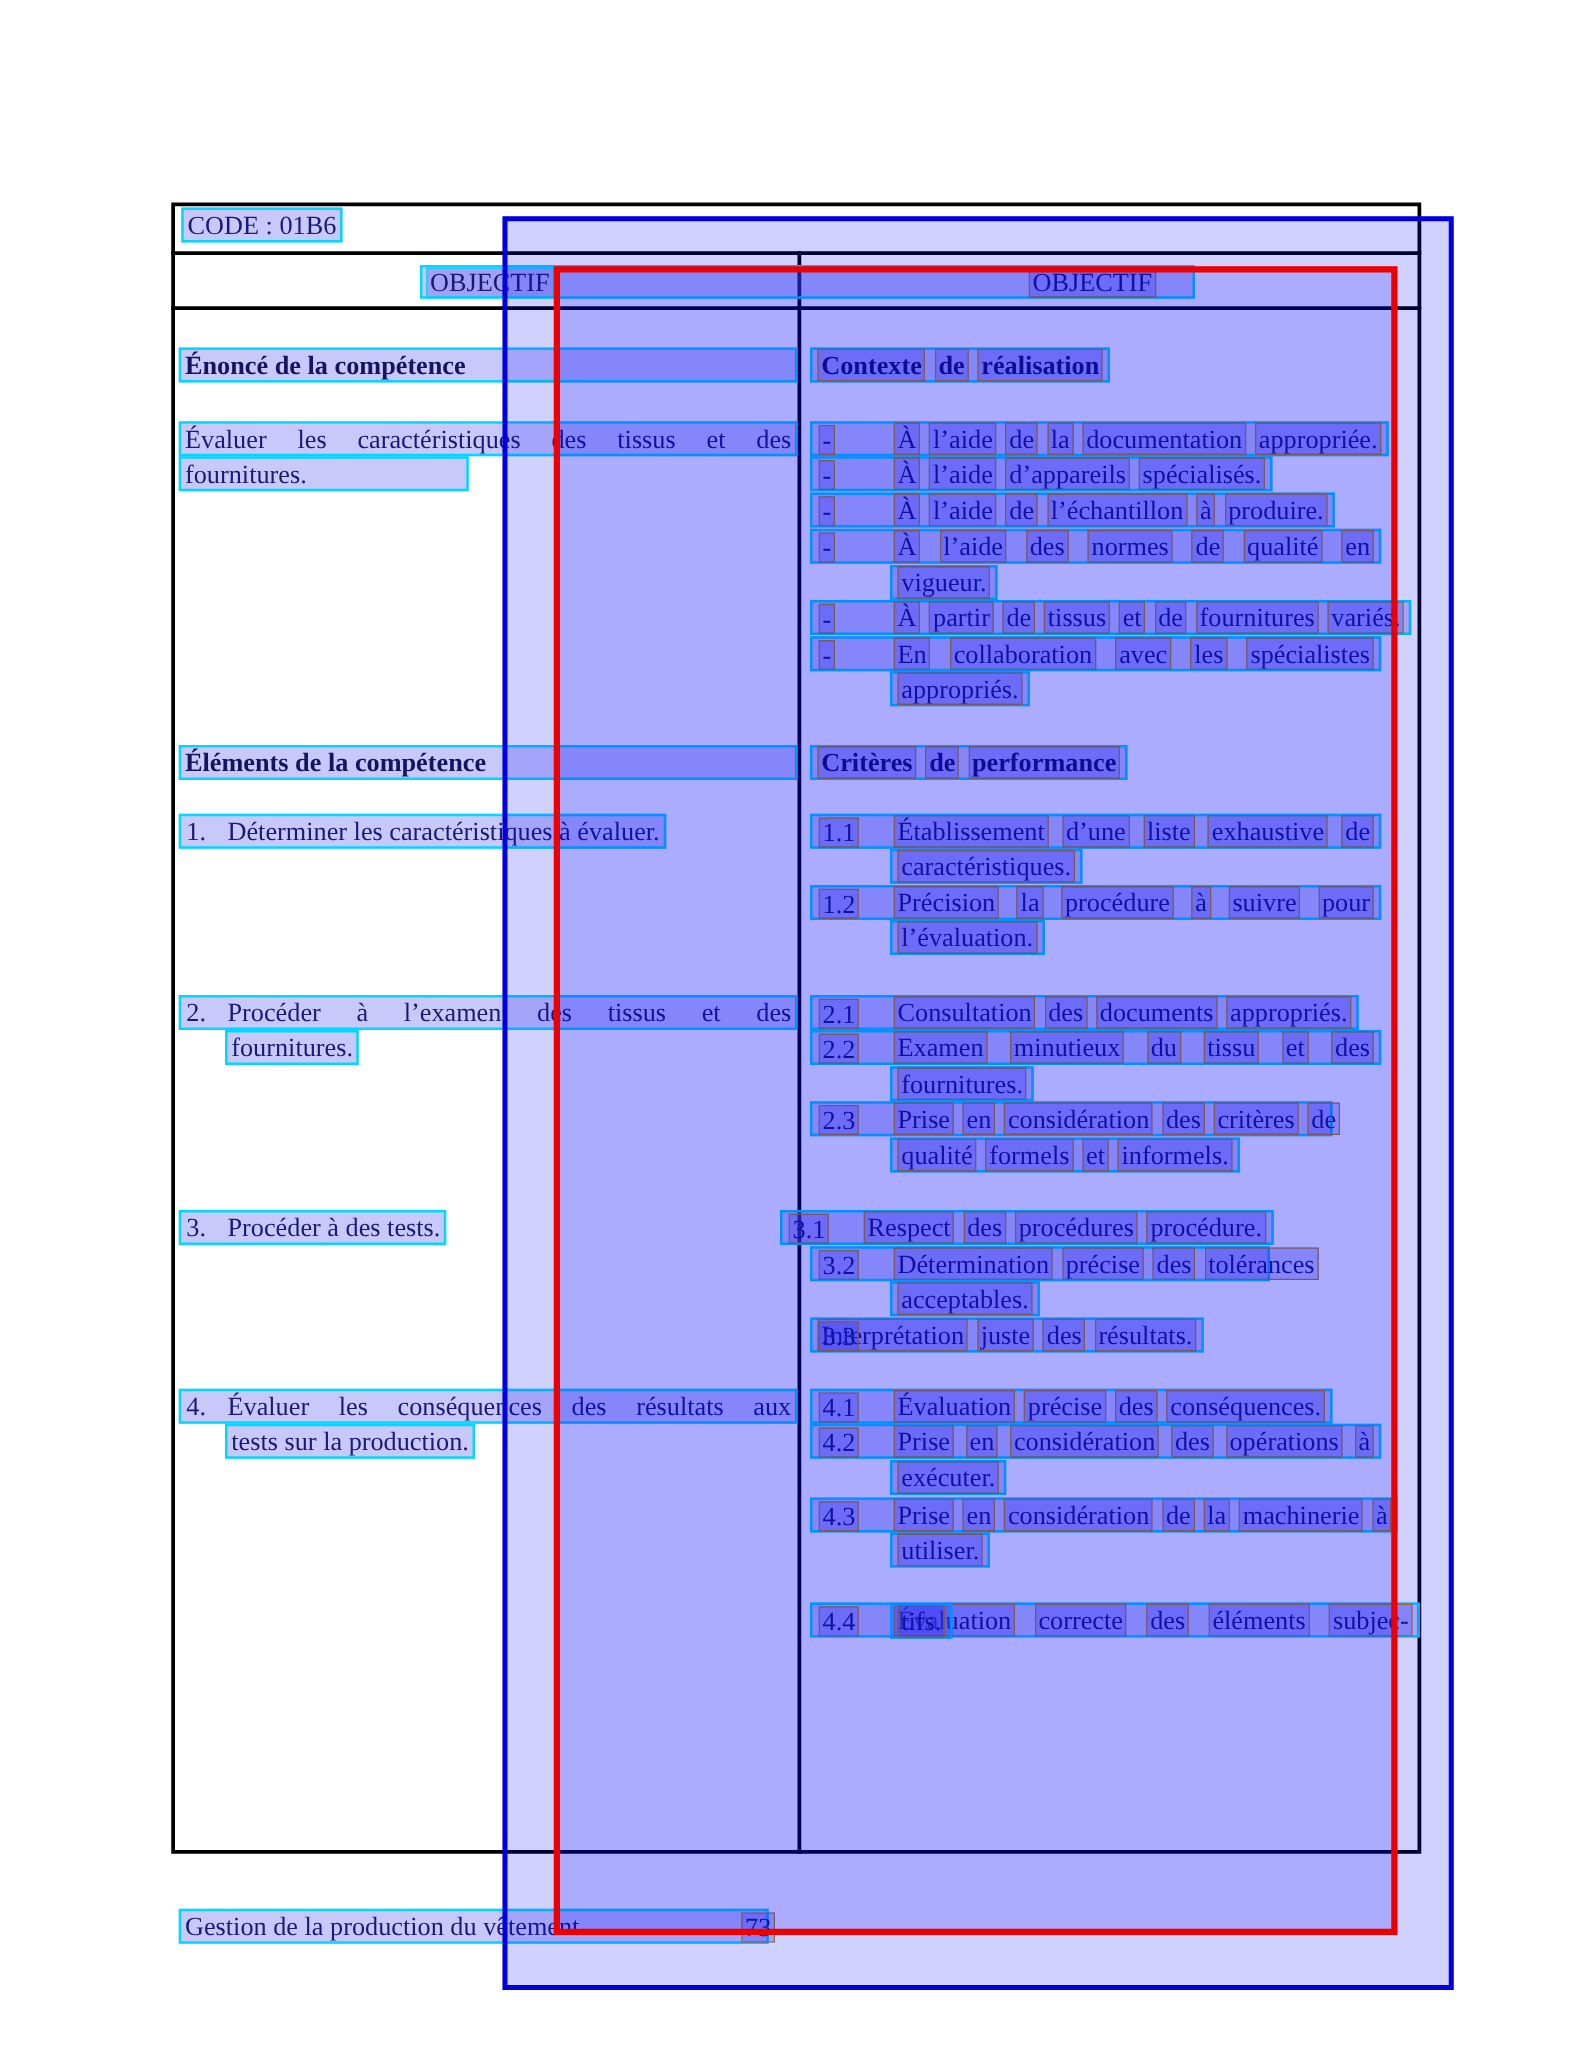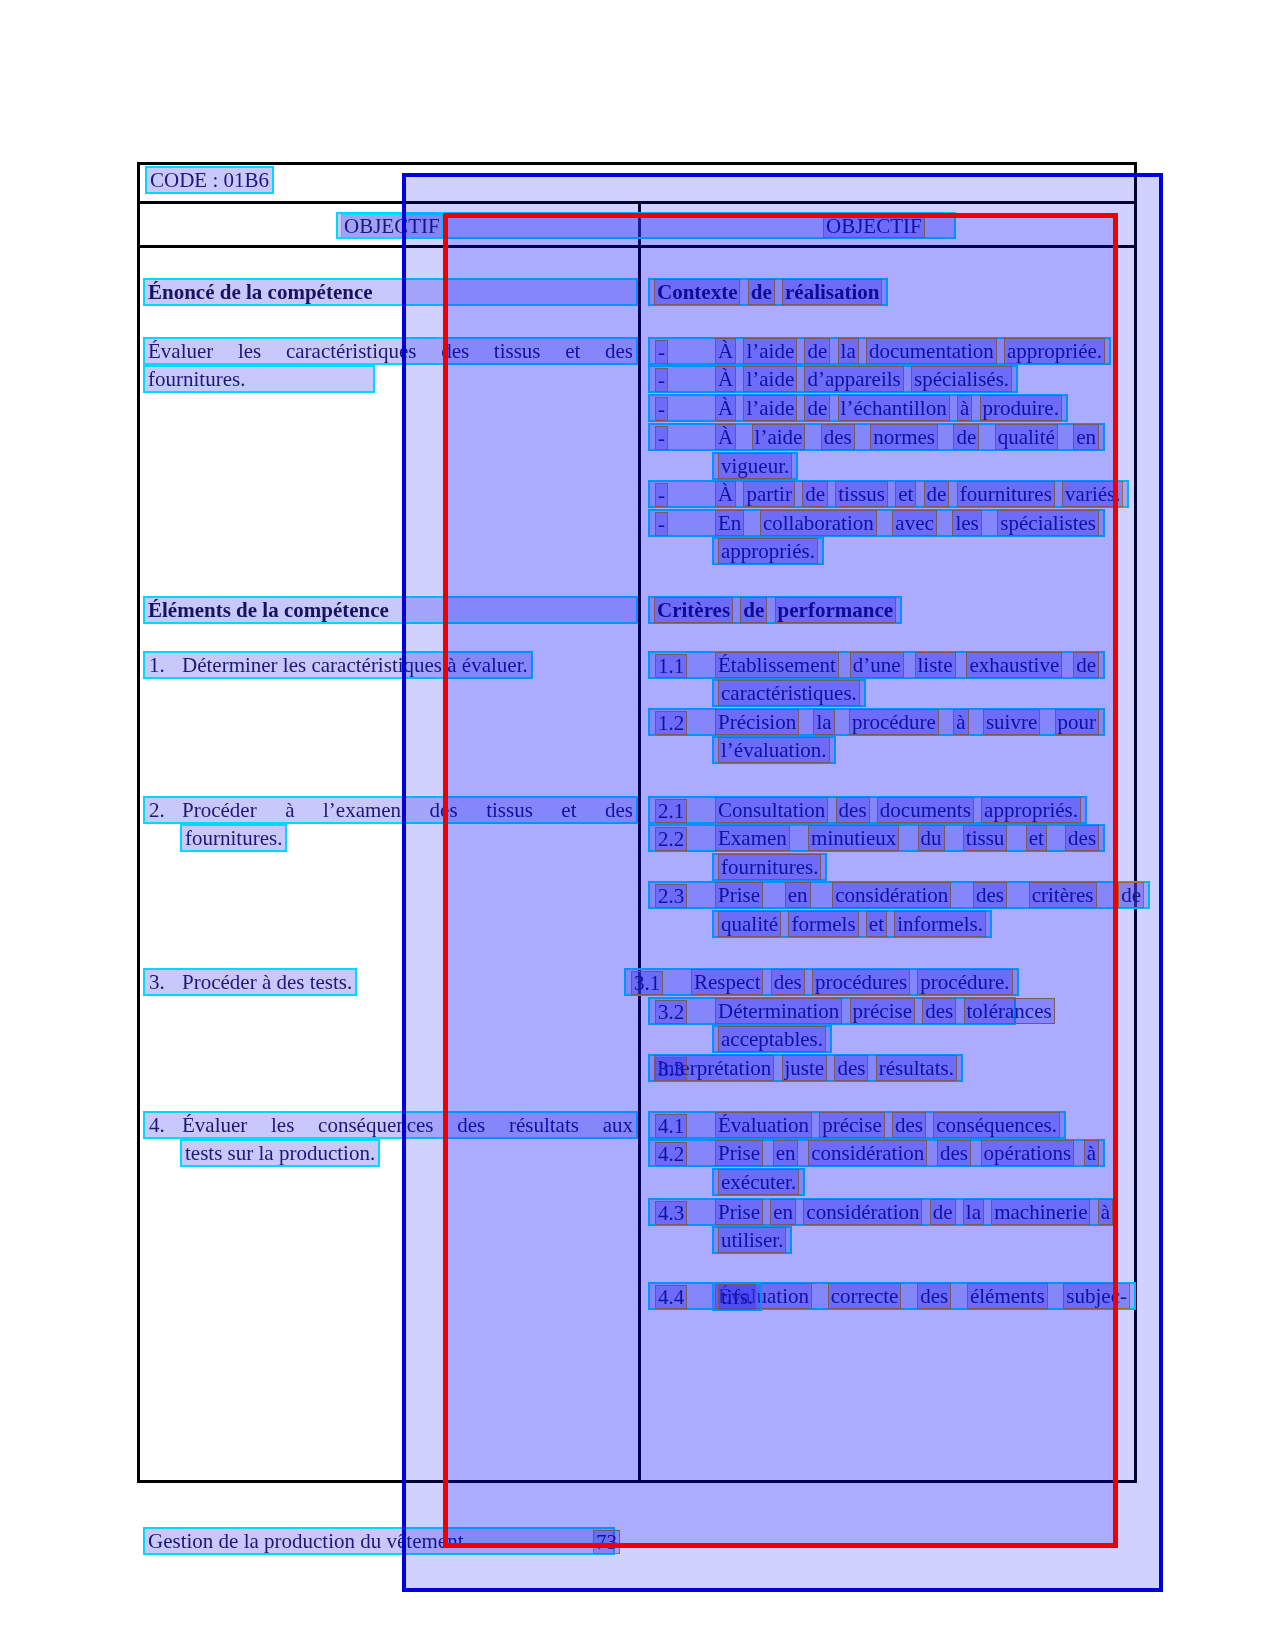--- a/index.html
+++ b/index.html
@@ -115,21 +115,21 @@
 
   <div class="ln" style="left:648px;top:796px;padding-left:64px;">
     <span class="mk w">2.1</span>
     <span class="words"><span class="w">Consultation</span> <span class="w">des</span> <span class="w">documents</span> <span class="w">appropriés.</span></span>
   </div>
   <div class="ln jst" style="left:648px;top:824px;width:457px;padding-left:64px;">
     <span class="mk w">2.2</span>
     <span class="words"><span class="w">Examen</span> <span class="w">minutieux</span> <span class="w">du</span> <span class="w">tissu</span> <span class="w">et</span> <span class="w">des</span></span>
   </div>
   <div class="ln words" style="left:712px;top:853px;"><span class="w">fournitures.</span></div>
-  <div class="ln jst" style="left:648px;top:881px;width:502px;padding-left:64px;">
+  <div class="ln jst" style="left:648px;top:881px;width:418px;padding-left:64px;">
     <span class="mk w">2.3</span>
     <span class="words"><span class="w">Prise</span> <span class="w">en</span> <span class="w">considération</span> <span class="w">des</span> <span class="w">critères</span> <span class="w">de</span></span>
   </div>
   <div class="ln words" style="left:712px;top:910px;"><span class="w">qualité</span> <span class="w">formels</span> <span class="w">et</span> <span class="w">informels.</span></div>
 
   <div class="ln" style="left:624px;top:968px;padding-left:64px;">
     <span class="mk w">3.1</span>
     <span class="words"><span class="w">Respect</span> <span class="w">des</span> <span class="w">procédures</span> <span class="w">procédure.</span></span>
   </div>
   <div class="ln jst" style="left:648px;top:997px;width:368px;padding-left:64px;">

